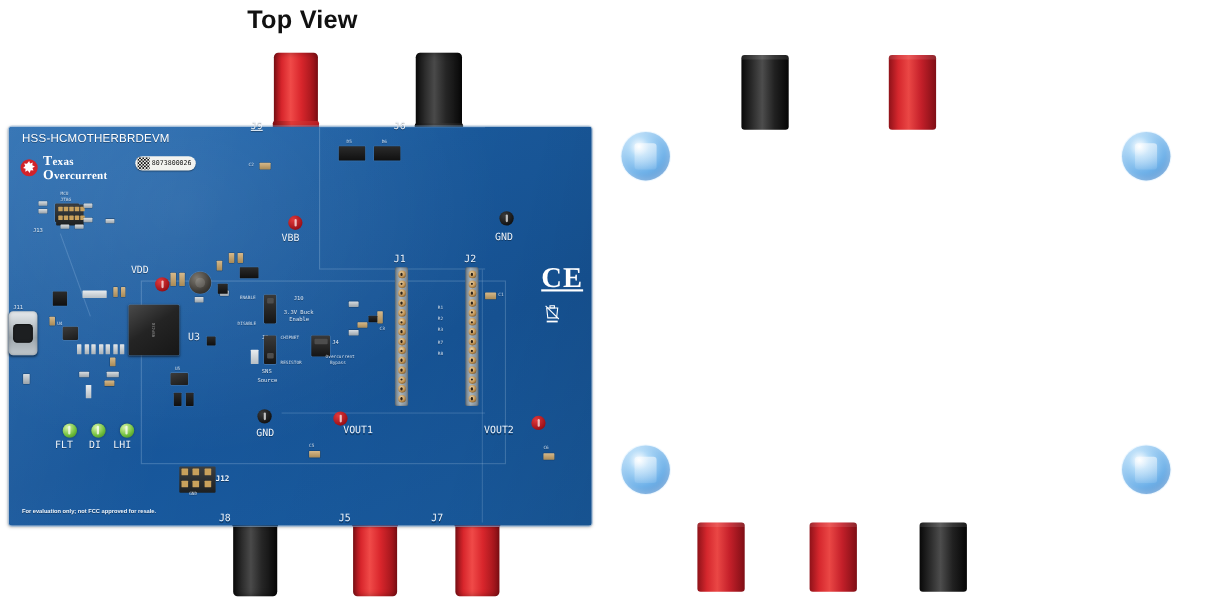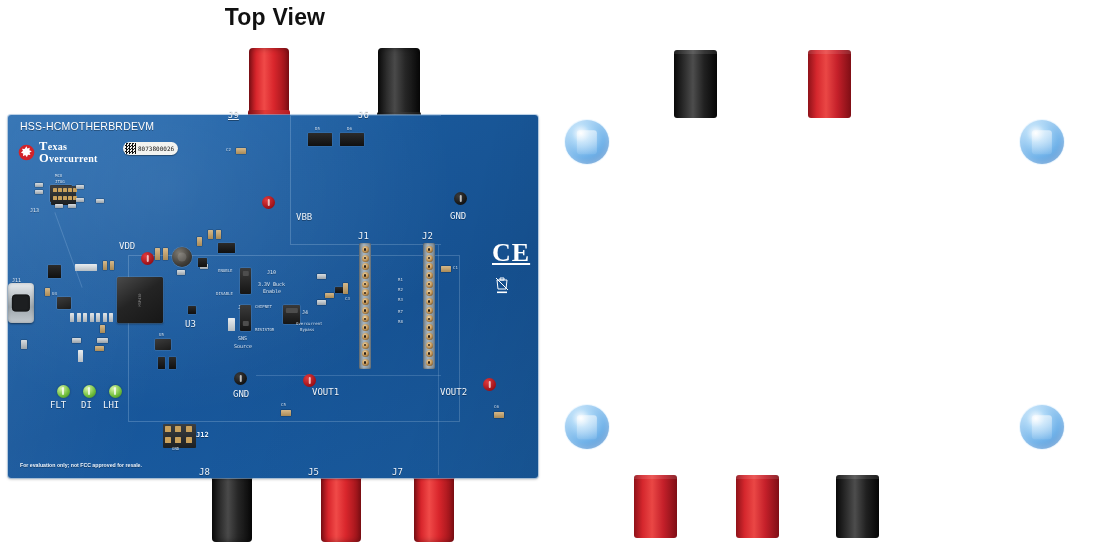--- a/index.html
+++ b/index.html
@@ -271,21 +271,21 @@
     <div class="silk silk-lg" style="left:358px;top:232px;">J1</div>
     <div class="silk silk-lg" style="left:422px;top:232px;">J2</div>
     <div class="silk silk-sm" style="left:12px;top:278px;">J11</div>
     <div class="silk silk-md" style="left:196px;top:432px;font-weight:bold;">J12</div>
     <div class="silk silk-sm" style="left:30px;top:208px;">J13</div>
     <div class="silk silk-sm" style="left:267px;top:270px;">J10</div>
     <div class="silk silk-sm" style="left:238px;top:305px;">J3</div>
     <div class="silk silk-sm" style="left:302px;top:310px;">J4</div>
 
     <div class="tp tp-red" style="left:262px;top:196px;"></div>
-    <div class="silk silk-lg" style="left:256px;top:213px;margin-left:40px;">VBB</div>
+    <div class="silk silk-lg" style="left:256px;top:213px;">VBB</div>
 
     <div class="tp tp-black" style="left:454px;top:192px;"></div>
     <div class="silk silk-lg" style="left:450px;top:212px;">GND</div>
 
     <div class="tp tp-red" style="left:141px;top:252px;"></div>
     <div class="silk silk-lg" style="left:119px;top:242px;">VDD</div>
 
     <div class="tp tp-red" style="left:303px;top:374px;"></div>
     <div class="silk silk-lg" style="left:312px;top:388px;">VOUT1</div>
 
@@ -298,21 +298,21 @@
     <div class="led" style="left:57px;top:385px;"></div>
     <div class="led" style="left:83px;top:385px;"></div>
     <div class="led" style="left:109px;top:385px;"></div>
     <div class="silk silk-lg" style="left:50px;top:401px;">FLT</div>
     <div class="silk silk-lg" style="left:81px;top:401px;">DI</div>
     <div class="silk silk-lg" style="left:103px;top:401px;">LHI</div>
 
     <div class="qfp" style="left:117px;top:277px;width:46px;height:46px;">
       <div class="qfp-txt">MSP430</div>
     </div>
-    <div class="silk silk-lg" style="left:185px;top:303px;margin-top:17px;">U3</div>
+    <div class="silk silk-lg" style="left:171px;top:303px;">U3</div>
 
     <div class="soic" style="left:57px;top:297px;width:14px;height:12px;"></div>
     <div class="soic" style="left:155px;top:339px;width:16px;height:11px;"></div>
     <div class="soic" style="left:50px;top:185px;width:22px;height:17px;"></div>
     <div class="silk silk-xs" style="left:52px;top:292px;">U4</div>
     <div class="silk silk-xs" style="left:159px;top:333px;">U5</div>
 
     <div class="usbc" style="left:8px;top:283px;width:26px;height:40px;"></div>
 
     <div class="header-h" style="left:51px;top:186px;width:22px;height:16px;grid-template-columns:repeat(5,1fr);grid-template-rows:repeat(2,1fr);">

